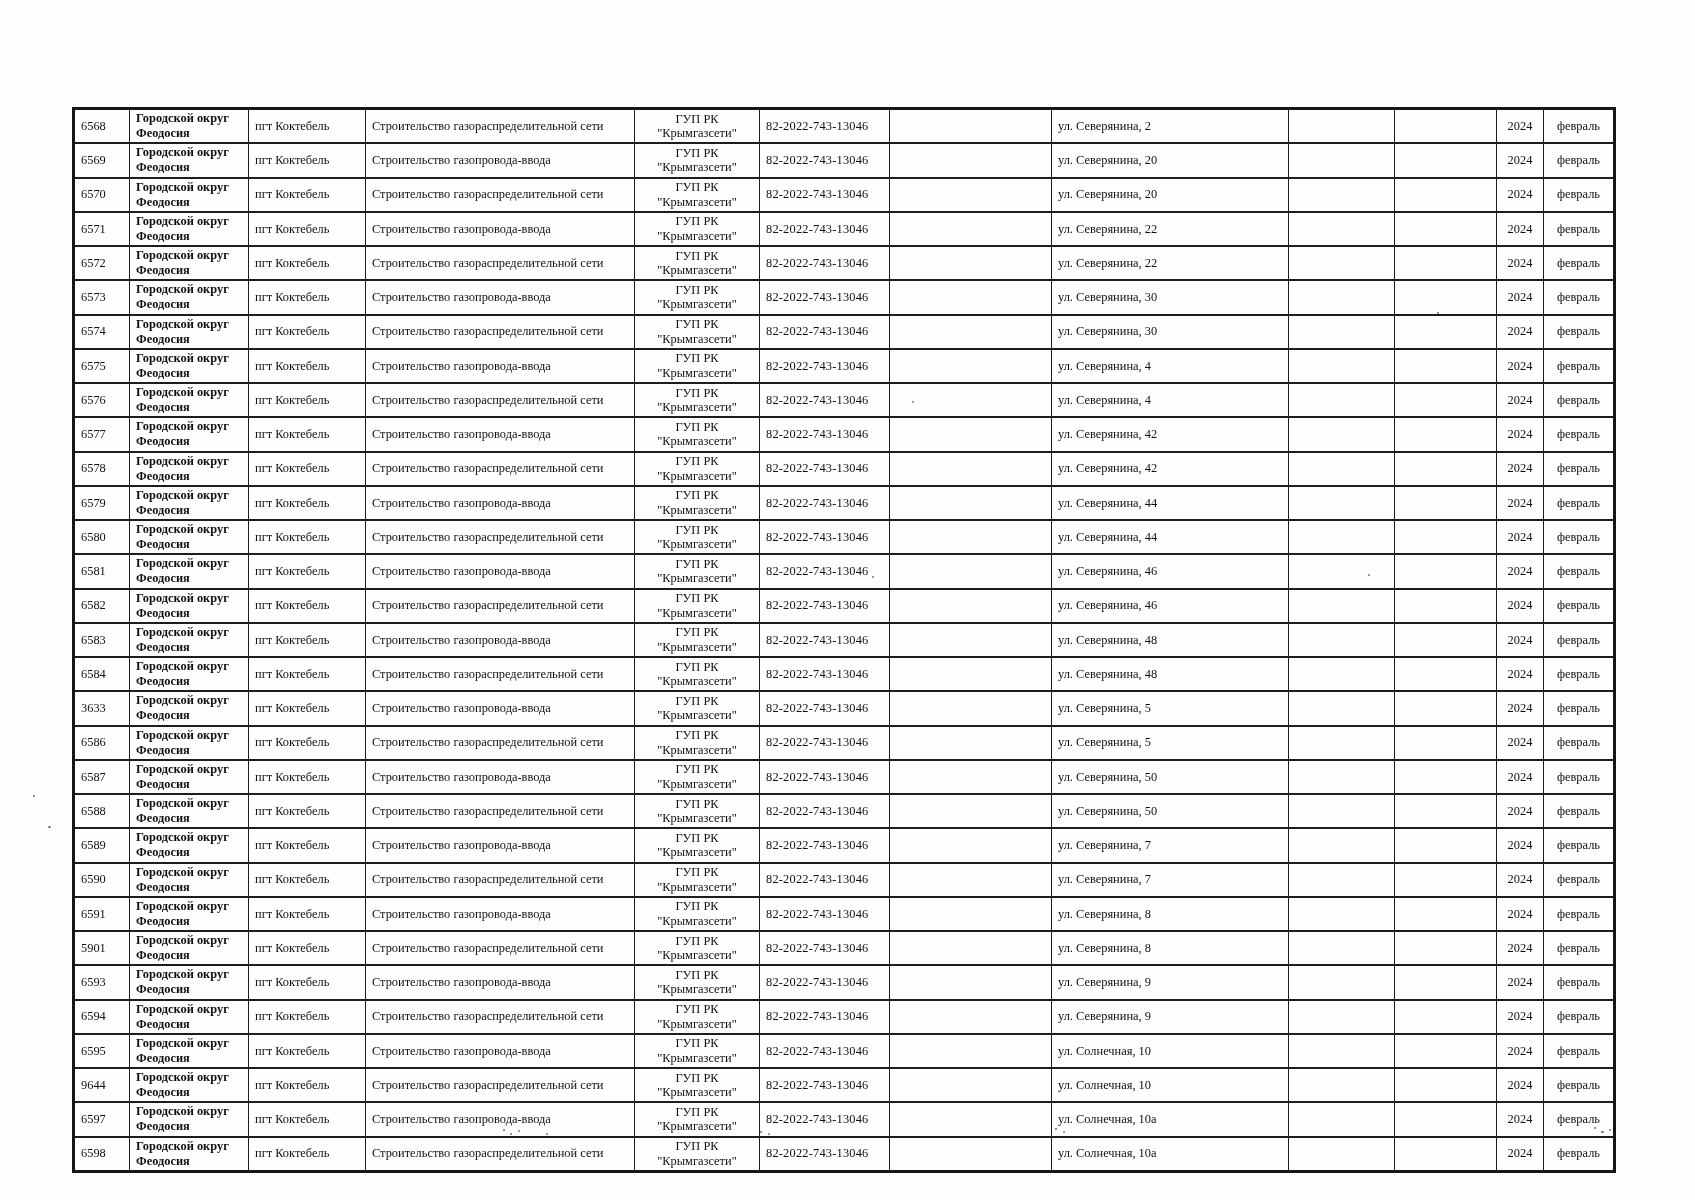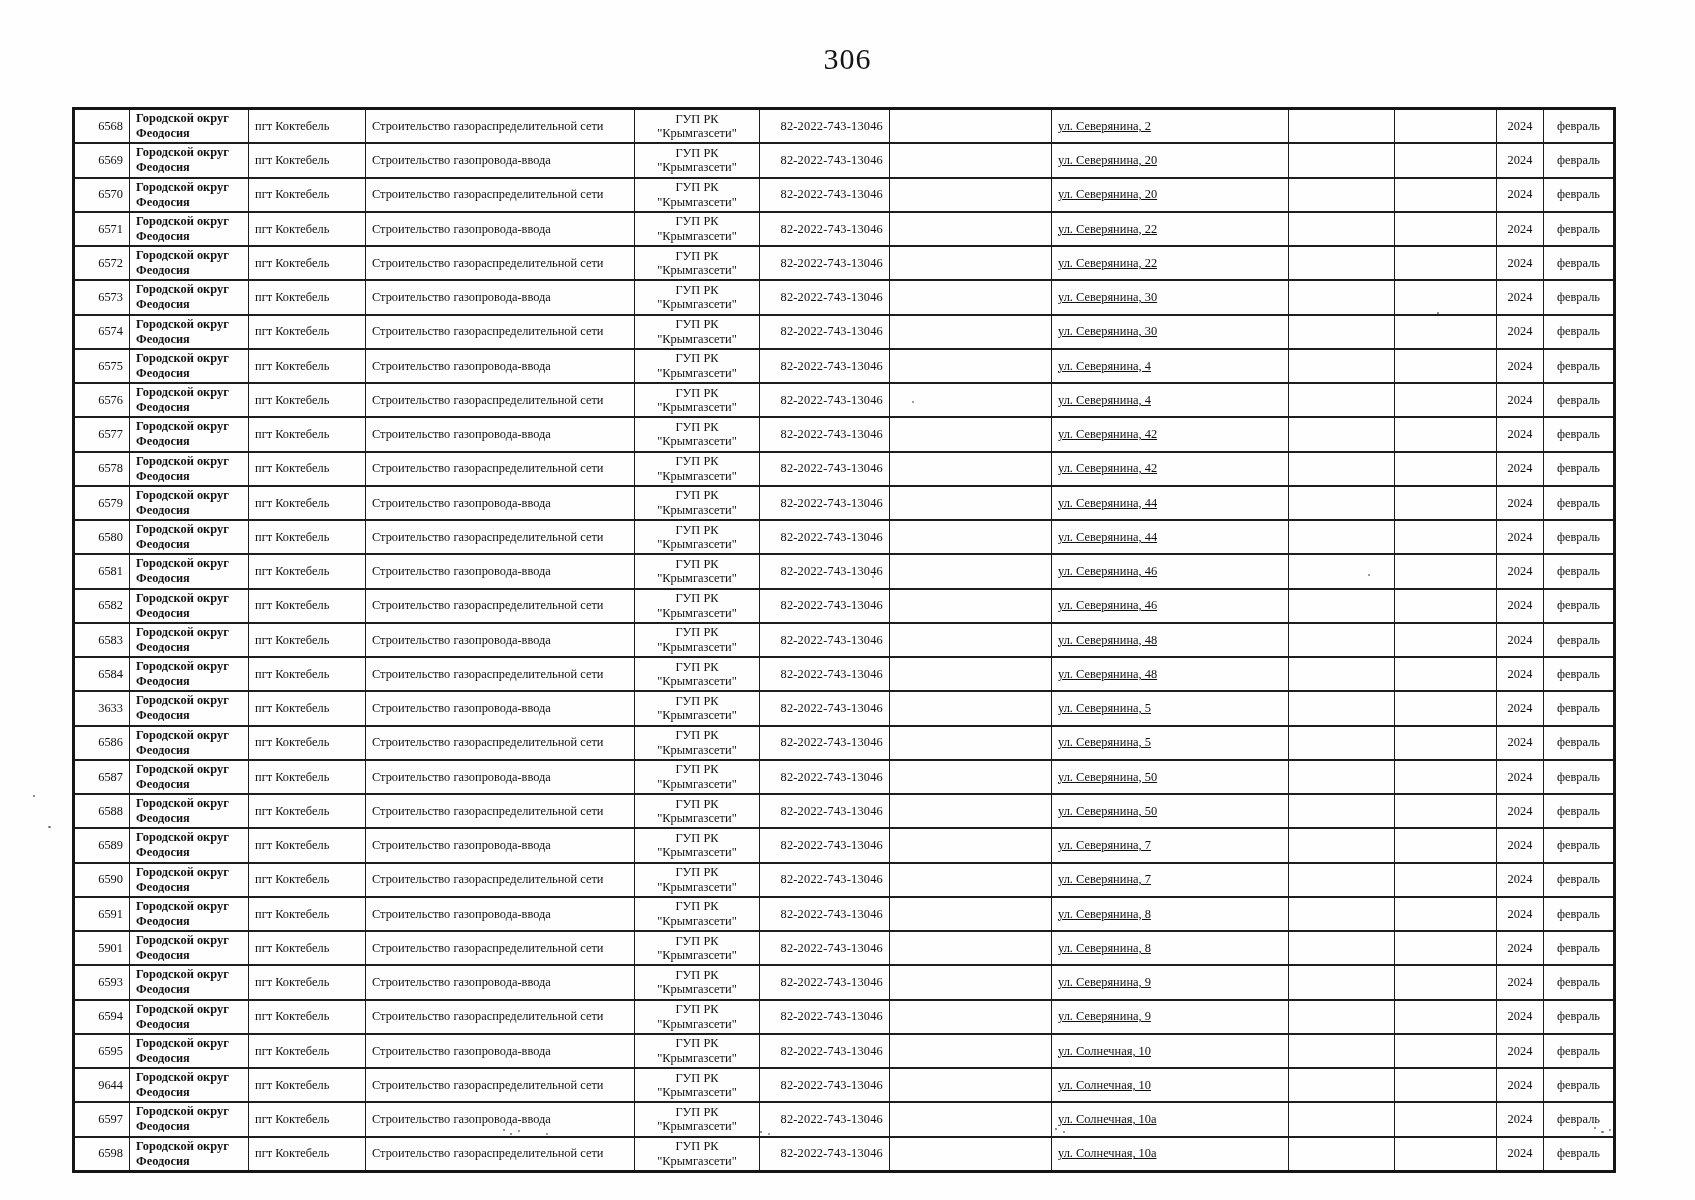--- a/index.html
+++ b/index.html
@@ -54,45 +54,44 @@
   col.c-work     { width: 269px; }
   col.c-org      { width: 125px; }
   col.c-code     { width: 130px; }
   col.c-e1       { width: 162px; }
   col.c-addr     { width: 237px; }
   col.c-e2       { width: 106px; }
   col.c-e3       { width: 102px; }
   col.c-year     { width: 47px; }
   col.c-month    { width: 71px; }
   tr.data-row    { height: 31px; }
-  .td-num   { text-align: right; }
+  .td-num   { text-align: left; }
   .td-district { padding-left: 10px; line-height: 1.22; font-weight: bold; }
   .td-settlement { padding-left: 12px; }
   .td-work  { padding-left: 8px; }
   .td-org   { text-align: center; padding-left: 2px; padding-right: 2px; }
-  .td-code  { text-align: right; letter-spacing: 0.2px; }
-  .td-address { padding-left: 13px; text-decoration: underline; }
+  .td-code  { text-align: left; letter-spacing: 0.2px; }
+  .td-address { padding-left: 13px; }
   .td-year  { text-align: center; }
   .td-month { text-align: center; }
   .speck {
     position: absolute;
     background: #3a3a3a;
     border-radius: 50%;
     opacity: 0.75;
   }
   .speck.s2 { width: 2px; height: 2px; }
   .speck.s3 { width: 3px; height: 2px; }
   .speck.s1 { width: 1.6px; height: 1.6px; opacity: 0.6; }
 </style>
 </head>
 <body>
 
 <div class="page">
 
-  <div class="page-number">306</div>
 
   <table class="registry">
     <colgroup>
       <col class="c-num">
         <col class="c-district">
         <col class="c-settl">
         <col class="c-work">
       <col class="c-org">
         <col class="c-code">
         <col class="c-e1">

